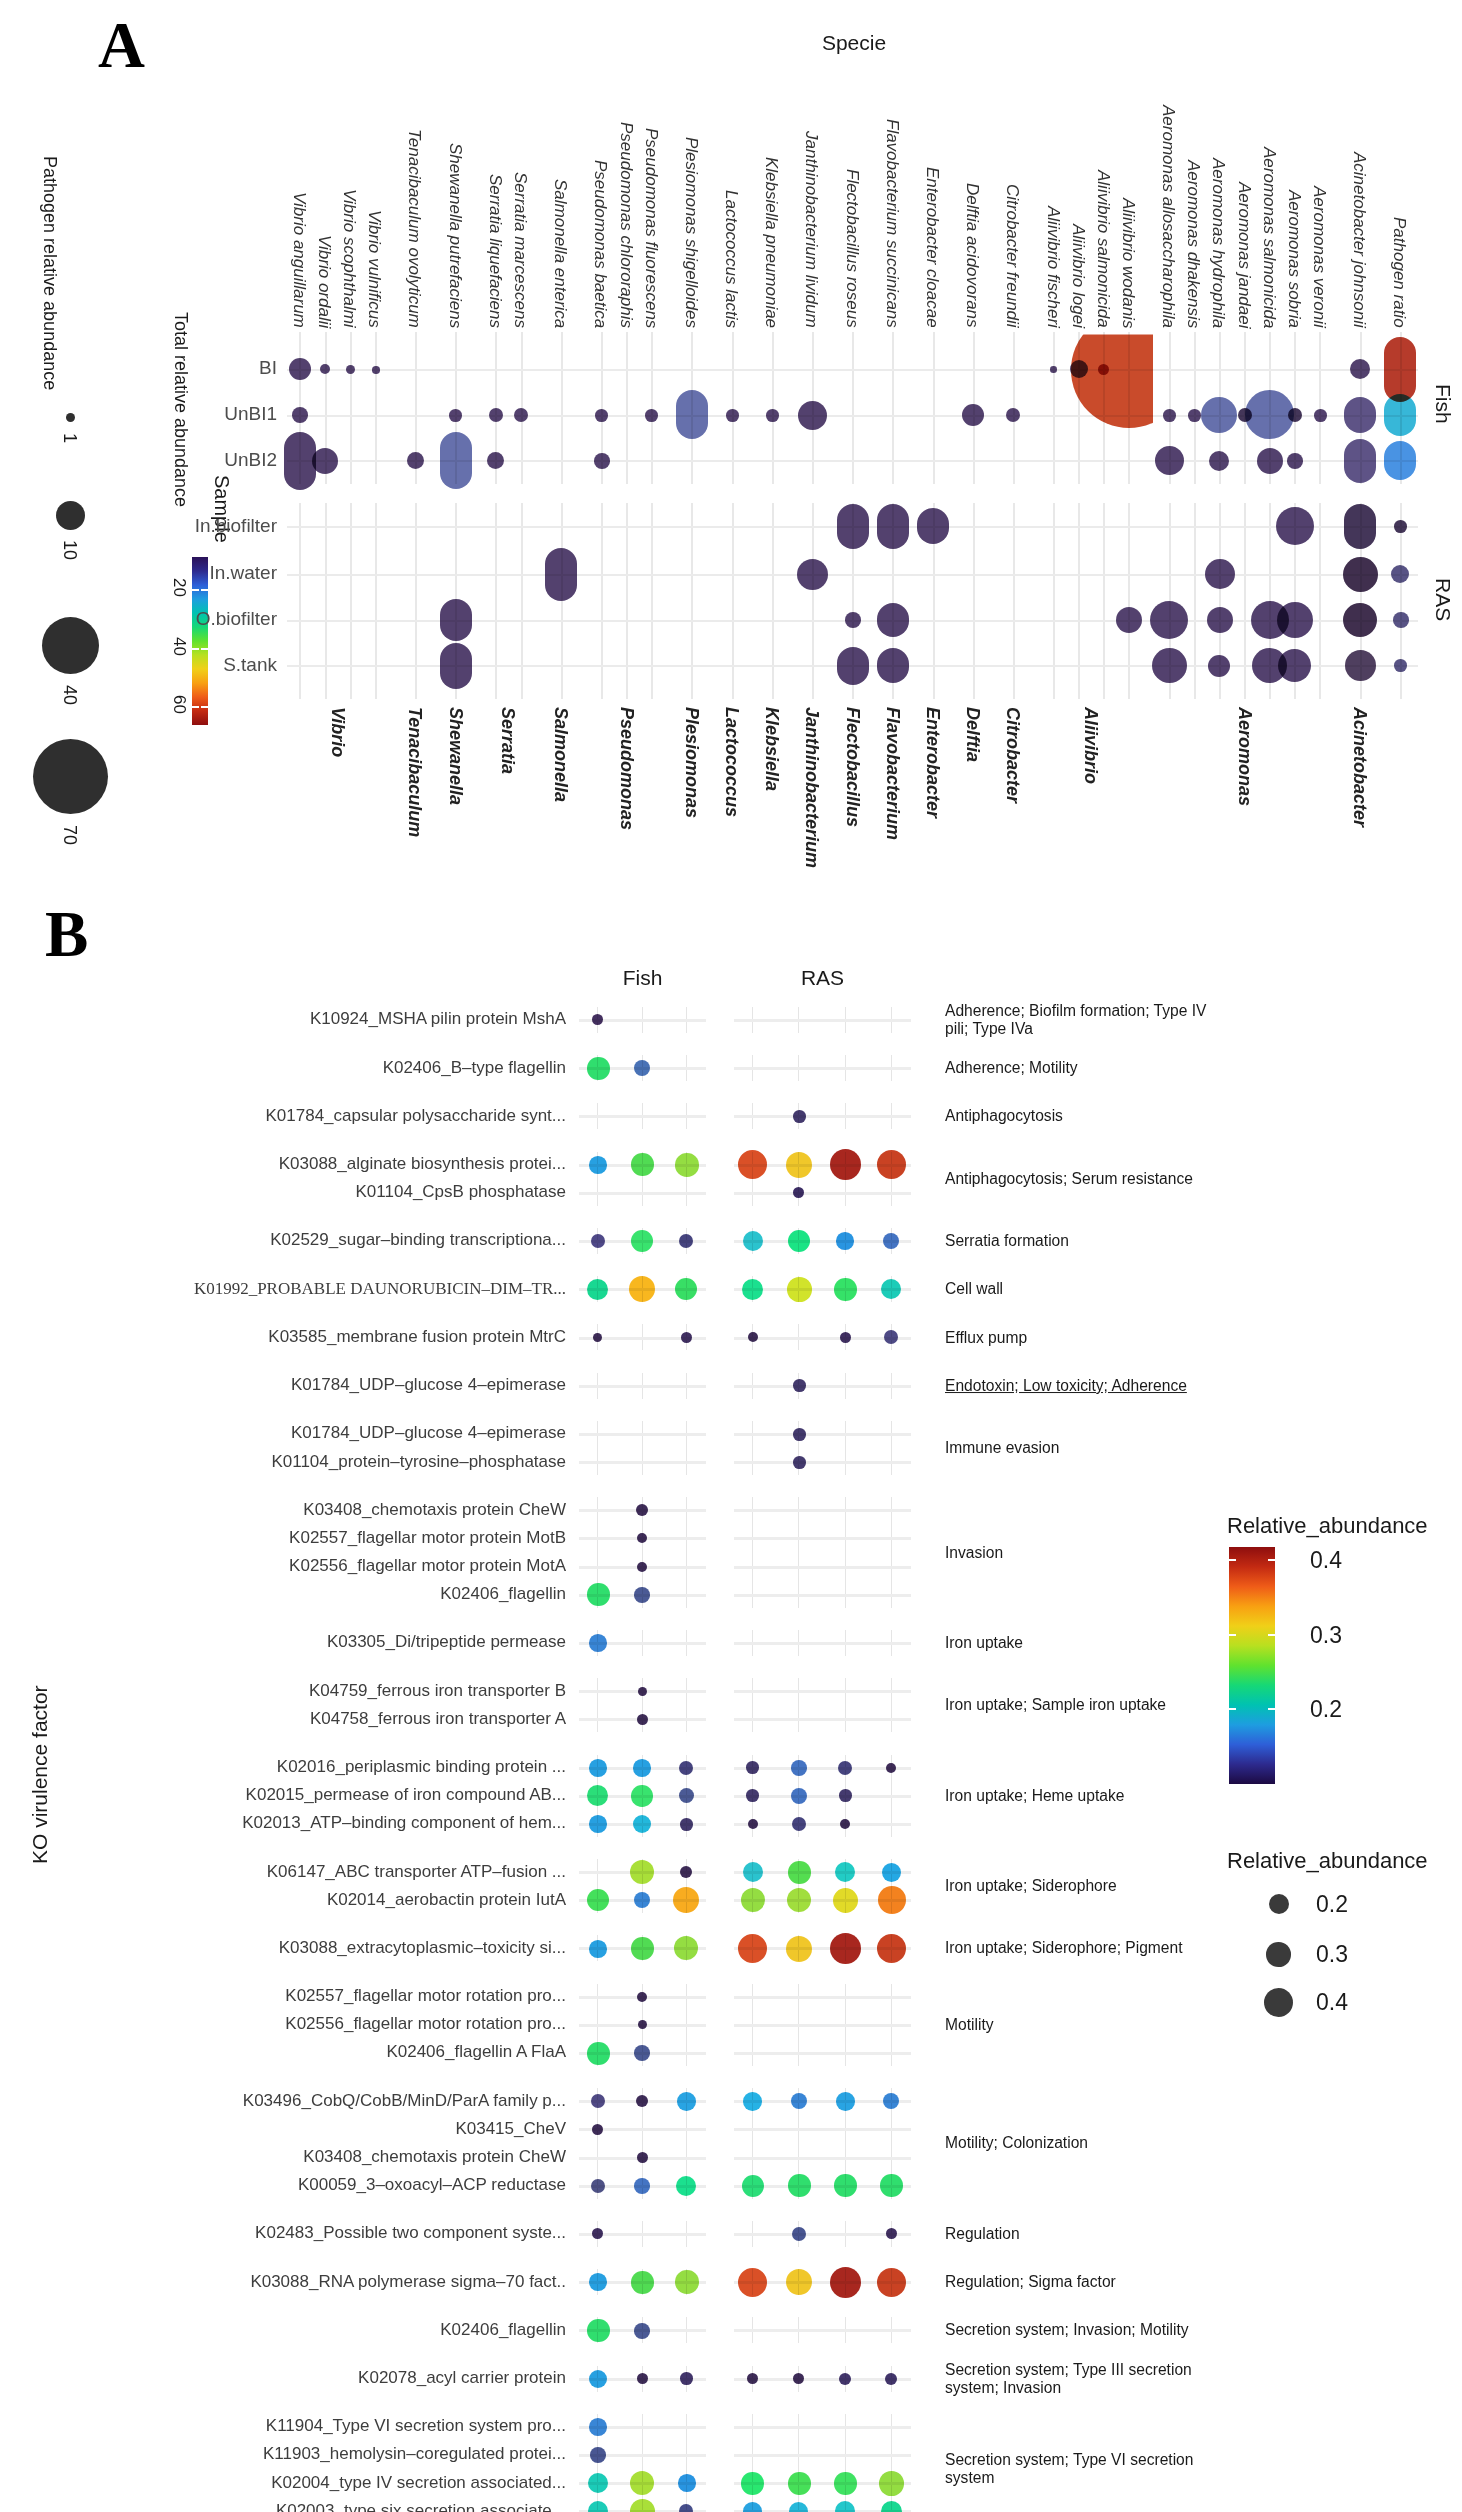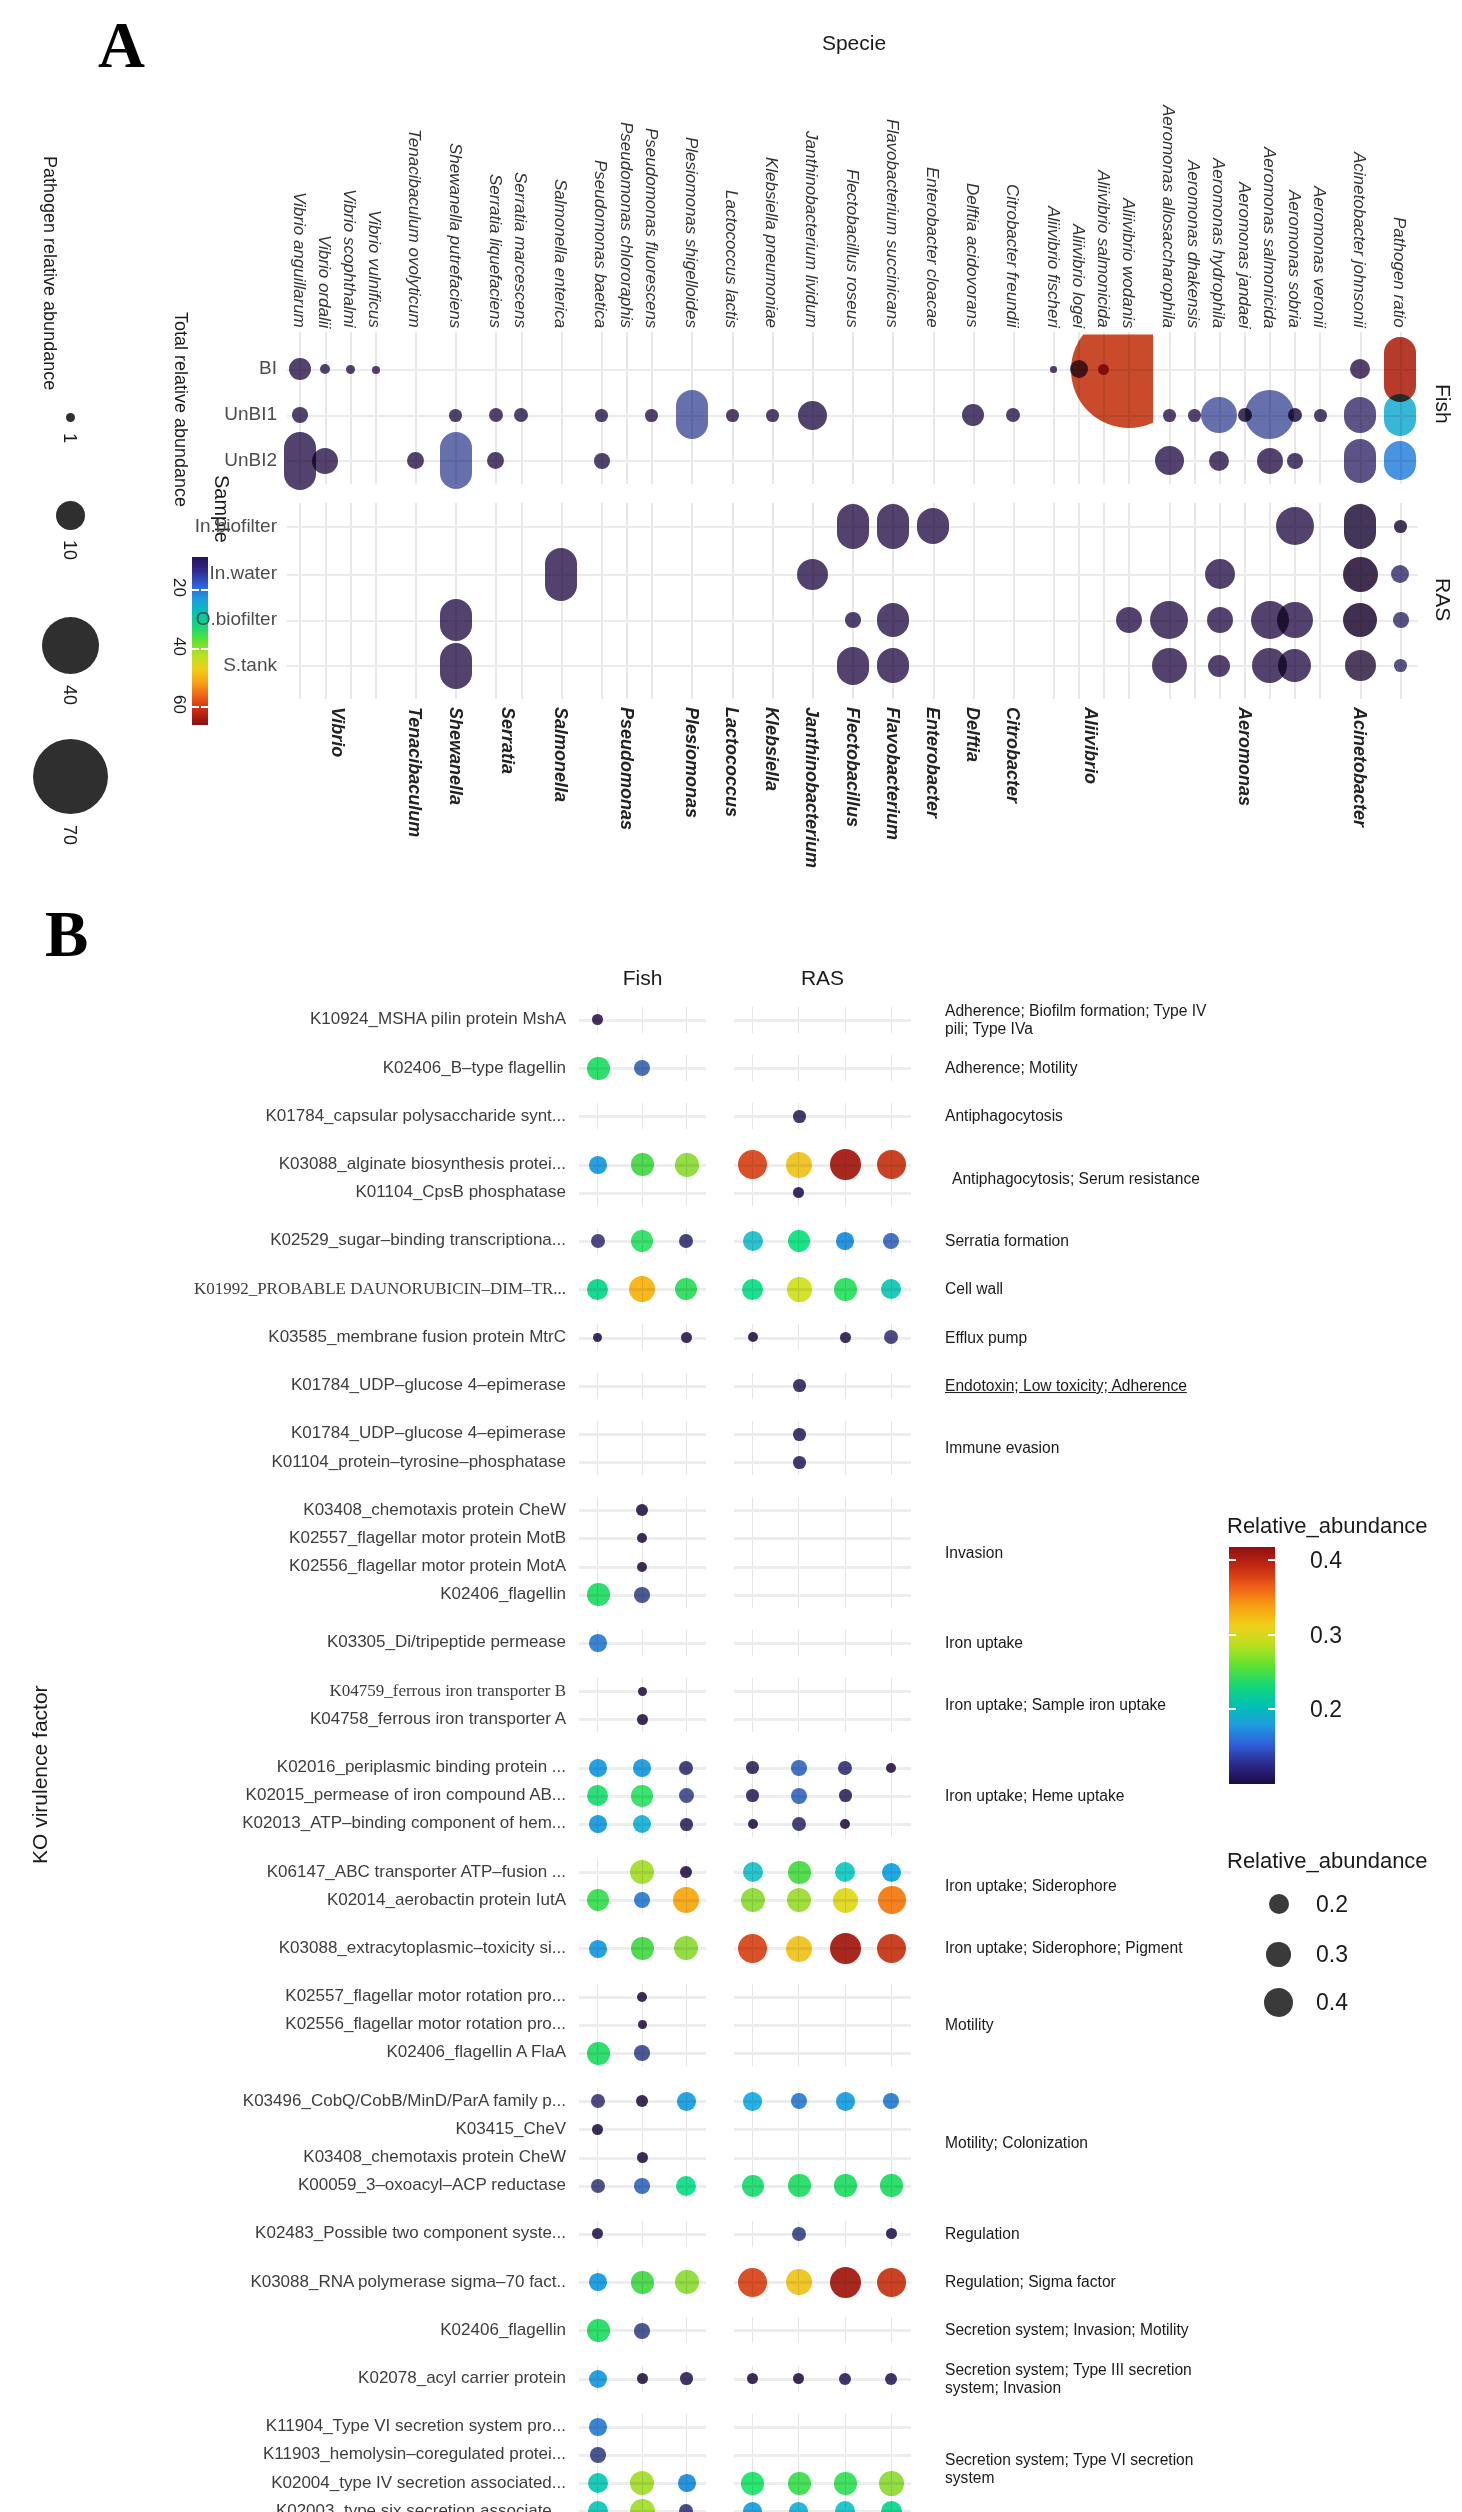--- a/index.html
+++ b/index.html
@@ -328,21 +328,21 @@
     <div class="bubble" style="position:absolute;left:631px;top:1153px;width:22.6px;height:22.6px;background:#47d949;"></div>
     <div class="bubble" style="position:absolute;left:675px;top:1153px;width:23.6px;height:23.6px;background:#8edb38;"></div>
     <div class="bubble" style="position:absolute;left:738px;top:1150px;width:29px;height:29px;background:#d8461b;"></div>
     <div class="bubble" style="position:absolute;left:786px;top:1152px;width:26px;height:26px;background:#f0c41e;"></div>
     <div class="bubble" style="position:absolute;left:830px;top:1149px;width:31px;height:31px;background:#a31b12;"></div>
     <div class="bubble" style="position:absolute;left:877px;top:1150px;width:29px;height:29px;background:#c63817;"></div>
     <div class="trackh" style="position:absolute;left:579px;top:1192px;width:127px;"></div>
     <div class="trackh" style="position:absolute;left:734px;top:1192px;width:177px;"></div>
     <div class="kolabel" style="position:absolute;left:59px;top:1182px;width:507px;">K01104_CpsB phosphatase</div>
     <div class="bubble" style="position:absolute;left:793px;top:1187px;width:11px;height:11px;background:#31215c;"></div>
-    <div class="annot" style="position:absolute;left:945px;top:1179px;width:274px;transform:translateY(-50%);margin-left:7px;">Antiphagocytosis; Serum resistance</div>
+    <div class="annot" style="position:absolute;left:945px;top:1179px;width:274px;transform:translateY(-50%);">Antiphagocytosis; Serum resistance</div>
     <div class="gridv" style="position:absolute;left:597px;top:1228px;height:26px;width:1px;background:#e5e5e5;"></div>
     <div class="gridv" style="position:absolute;left:642px;top:1228px;height:26px;width:1px;background:#e5e5e5;"></div>
     <div class="gridv" style="position:absolute;left:686px;top:1228px;height:26px;width:1px;background:#e5e5e5;"></div>
     <div class="gridv" style="position:absolute;left:752px;top:1228px;height:26px;width:1px;background:#e5e5e5;"></div>
     <div class="gridv" style="position:absolute;left:798px;top:1228px;height:26px;width:1px;background:#e5e5e5;"></div>
     <div class="gridv" style="position:absolute;left:845px;top:1228px;height:26px;width:1px;background:#e5e5e5;"></div>
     <div class="gridv" style="position:absolute;left:891px;top:1228px;height:26px;width:1px;background:#e5e5e5;"></div>
     <div class="trackh" style="position:absolute;left:579px;top:1240px;width:127px;"></div>
     <div class="trackh" style="position:absolute;left:734px;top:1240px;width:177px;"></div>
     <div class="kolabel" style="position:absolute;left:59px;top:1230px;width:507px;">K02529_sugar–binding transcriptiona...</div>
@@ -455,21 +455,21 @@
     <div class="annot" style="position:absolute;left:945px;top:1643px;width:274px;transform:translateY(-50%);">Iron uptake</div>
     <div class="gridv" style="position:absolute;left:597px;top:1678px;height:54px;width:1px;background:#e5e5e5;"></div>
     <div class="gridv" style="position:absolute;left:642px;top:1678px;height:54px;width:1px;background:#e5e5e5;"></div>
     <div class="gridv" style="position:absolute;left:686px;top:1678px;height:54px;width:1px;background:#e5e5e5;"></div>
     <div class="gridv" style="position:absolute;left:752px;top:1678px;height:54px;width:1px;background:#e5e5e5;"></div>
     <div class="gridv" style="position:absolute;left:798px;top:1678px;height:54px;width:1px;background:#e5e5e5;"></div>
     <div class="gridv" style="position:absolute;left:845px;top:1678px;height:54px;width:1px;background:#e5e5e5;"></div>
     <div class="gridv" style="position:absolute;left:891px;top:1678px;height:54px;width:1px;background:#e5e5e5;"></div>
     <div class="trackh" style="position:absolute;left:579px;top:1690px;width:127px;"></div>
     <div class="trackh" style="position:absolute;left:734px;top:1690px;width:177px;"></div>
-    <div class="kolabel" style="position:absolute;left:59px;top:1681px;width:507px;font-family:Liberation Serif, serif;">K04759_ferrous iron transporter B</div>
+    <div class="kolabel" style="position:absolute;left:59px;top:1681px;width:507px;">K04759_ferrous iron transporter B</div>
     <div class="bubble" style="position:absolute;left:638px;top:1687px;width:9px;height:9px;background:#33204f;"></div>
     <div class="trackh" style="position:absolute;left:579px;top:1718px;width:127px;"></div>
     <div class="trackh" style="position:absolute;left:734px;top:1718px;width:177px;"></div>
     <div class="kolabel" style="position:absolute;left:59px;top:1709px;width:507px;">K04758_ferrous iron transporter A</div>
     <div class="bubble" style="position:absolute;left:637px;top:1714px;width:11px;height:11px;background:#33204f;"></div>
     <div class="annot" style="position:absolute;left:945px;top:1705px;width:274px;transform:translateY(-50%);">Iron uptake; Sample iron uptake</div>
     <div class="gridv" style="position:absolute;left:597px;top:1755px;height:82px;width:1px;background:#e5e5e5;"></div>
     <div class="gridv" style="position:absolute;left:642px;top:1755px;height:82px;width:1px;background:#e5e5e5;"></div>
     <div class="gridv" style="position:absolute;left:686px;top:1755px;height:82px;width:1px;background:#e5e5e5;"></div>
     <div class="gridv" style="position:absolute;left:752px;top:1755px;height:82px;width:1px;background:#e5e5e5;"></div>

